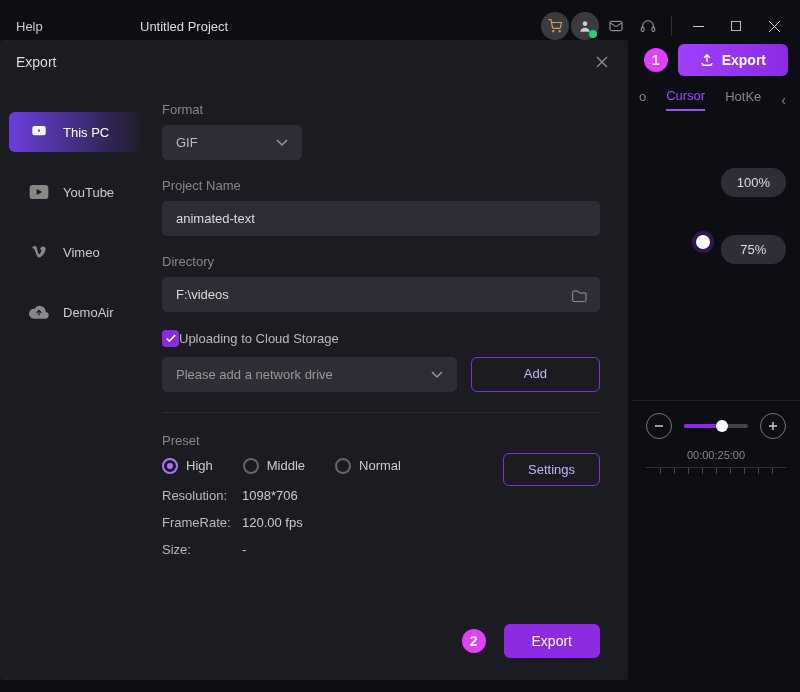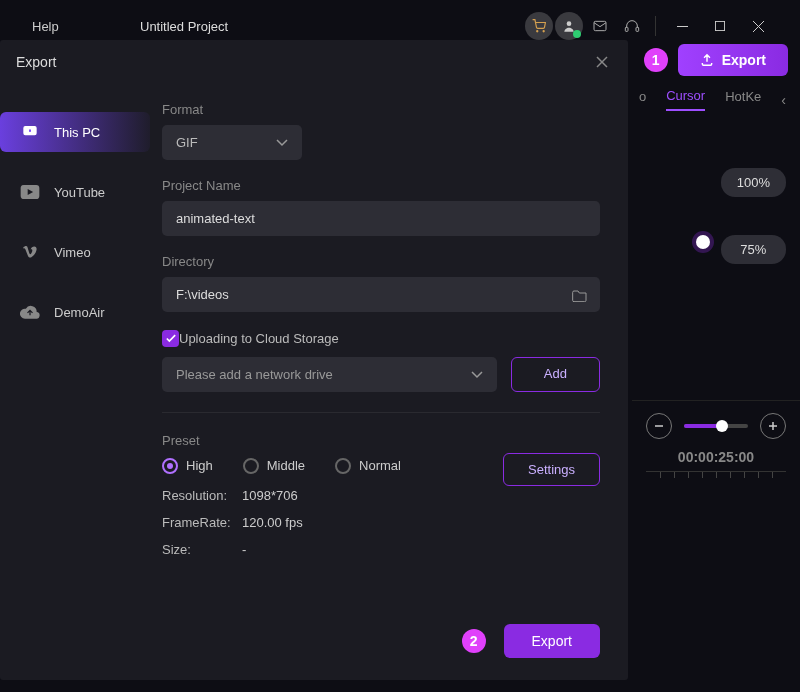--- a/index.html
+++ b/index.html
@@ -1,19 +1,19 @@
 <!DOCTYPE html>
 <html><head>
   <meta charset="utf-8">
   <style>
     * { margin: 0; padding: 0; box-sizing: border-box; font-family: -apple-system, BlinkMacSystemFont, "Segoe UI", Arial, sans-serif; }
     body { background: #0d0d14; width: 800px; height: 692px; overflow: hidden; position: relative; color: #bbb; }
     
     
-    .title-bar { height: 52px; display: flex; align-items: center; padding: 0 24px; position: relative; }
+    .title-bar { height: 52px; display: flex; align-items: center; padding: 0 8px; position: relative; }
     .title-bar .help { font-size: 13px; color: #ccc; padding: 0 8px; cursor: pointer; }
     .title-bar .project-title { position: absolute; left: 140px; font-size: 13px; color: #ddd; }
     .title-bar .right-icons { margin-left: auto; display: flex; align-items: center; gap: 2px; }
     .icon-circle { width: 28px; height: 28px; border-radius: 50%; background: #3a3a3f; display: flex; align-items: center; justify-content: center; cursor: pointer; position: relative; }
     .icon-circle.cart { background: #3a3a3f; }
     .icon-circle.account { background: #3a3a3f; }
     .icon-circle.account .dot { position: absolute; bottom: 2px; right: 2px; width: 8px; height: 8px; border-radius: 50%; background: #2ecc71; }
     .flat-icon { width: 30px; height: 30px; display: flex; align-items: center; justify-content: center; cursor: pointer; color: #aaa; }
     .win-btn { width: 36px; height: 28px; display: flex; align-items: center; justify-content: center; cursor: pointer; color: #ccc; }
     .divider-v { width: 1px; height: 20px; background: #333; margin: 0 6px; }
@@ -34,50 +34,50 @@
     .pill { background: #2e2e36; padding: 7px 16px; border-radius: 14px; color: #ddd; margin-bottom: 38px; text-align: center; }
     .track-dot { position: absolute; left: -25px; top: 67px; width: 14px; height: 14px; border-radius: 50%; background: #fff; box-shadow: 0 0 0 4px rgba(138,43,226,0.3); }
     
     
     .timeline-area { position: absolute; top: 400px; right: 0; left: 632px; padding: 12px 14px; border-top: 1px solid #222; }
     .tl-controls { display: flex; align-items: center; gap: 12px; }
     .tl-circ { width: 26px; height: 26px; border: 1.5px solid #777; border-radius: 50%; display: flex; align-items: center; justify-content: center; color: #ccc; cursor: pointer; font-size: 14px; }
     .tl-slider { flex: 1; height: 4px; background: #444; border-radius: 2px; position: relative; }
     .tl-slider .fill { position: absolute; left: 0; height: 4px; background: #8a2be2; border-radius: 2px; width: 60%; }
     .tl-slider .thumb { position: absolute; left: 60%; top: -4px; width: 12px; height: 12px; background: #fff; border-radius: 50%; transform: translateX(-50%); }
-    .tl-time { text-align: center; margin-top: 10px; font-size: 14px; color: #888; font-weight: bold; }
+    .tl-time { text-align: center; margin-top: 10px; font-size: 11px; color: #888; }
     .ruler { margin-top: 6px; border-top: 1px solid #333; height: 12px; position: relative; }
     .ruler .tick { position: absolute; top: 0; width: 1px; height: 6px; background: #444; }
     
     
     .modal { position: absolute; top: 40px; left: 0; width: 628px; height: 640px; background: #1b1b22; border-radius: 3px; }
     .modal-header { display: flex; align-items: center; padding: 12px 16px; }
     .modal-header .title { font-size: 14px; color: #ddd; }
     .modal-header .close { margin-left: auto; cursor: pointer; color: #888; width: 20px; height: 20px; display: flex; align-items: center; justify-content: center; }
     
     .modal-body { display: flex; height: calc(100% - 46px); }
-    .sidebar { width: 150px; padding: 24px 0; text-align: right; }
+    .sidebar { width: 150px; padding: 24px 9px; text-align: right; }
     .sb-item { display: flex; align-items: center; gap: 14px; padding: 12px 20px; font-size: 13px; color: #ccc; cursor: pointer; border-radius: 6px; margin: 4px 0; }
     .sb-item.active { background: linear-gradient(90deg, #6a3fde 0%, rgba(106,63,222,0.05) 100%); color: #fff; }
     .sb-item.active svg { filter: brightness(1.2); }
     .sb-icon { width: 20px; height: 16px; display: flex; align-items: center; justify-content: center; }
     
     .content { flex: 1; padding: 18px 28px 18px 12px; font-size: 13px; position: relative; }
     .label { color: #888; font-size: 13px; margin-bottom: 8px; }
     .select { background: #2d2d35; border-radius: 5px; padding: 10px 14px; display: flex; align-items: center; cursor: pointer; width: 140px; }
     .select .chev { margin-left: auto; color: #999; }
     .input { background: #2d2d35; border-radius: 5px; padding: 10px 14px; color: #ddd; width: 100%; border: none; font-size: 13px; }
     .input-wrap { position: relative; width: 100%; }
     .input-wrap .folder-icon { position: absolute; right: 12px; top: 50%; transform: translateY(-50%); color: #999; cursor: pointer; }
     .section { margin-bottom: 18px; }
     .row-cloud { display: flex; align-items: center; margin-top: 6px; margin-bottom: 10px; }
     .checkbox { width: 17px; height: 17px; border-radius: 4px; background: #8a2be2; display: flex; align-items: center; justify-content: center; color: #fff; font-size: 11px; cursor: pointer; }
     .cloud-row2 { display: flex; gap: 14px; }
     .network-select { flex: 1; background: #2d2d35; border-radius: 5px; padding: 10px 14px; display: flex; align-items: center; cursor: pointer; color: #999; }
-    .btn-outline { border: 1px solid #8a2be2; color: #cab0ff; padding: 8px 32px; border-radius: 6px; cursor: pointer; }
+    .btn-outline { border: 1px solid #8a2be2; color: #cab0ff; padding: 8px 52px; border-radius: 6px; cursor: pointer; }
     
     .hr { height: 1px; background: #2a2a30; margin: 20px 0; }
     
     .preset-row { display: flex; align-items: flex-start; }
     .preset-left { flex: 1; }
     .radios { display: flex; gap: 30px; margin-top: 10px; margin-bottom: 14px; }
     .radio { display: flex; align-items: flex-start; gap: 8px; cursor: pointer; color: #ccc; }
     .radio .r { width: 16px; height: 16px; border-radius: 50%; border: 2px solid #666; position: relative; }
     .radio.active .r { border-color: #b070ff; }
     .radio.active .r::after { content: ''; position: absolute; inset: 3px; background: #b070ff; border-radius: 50%; }

